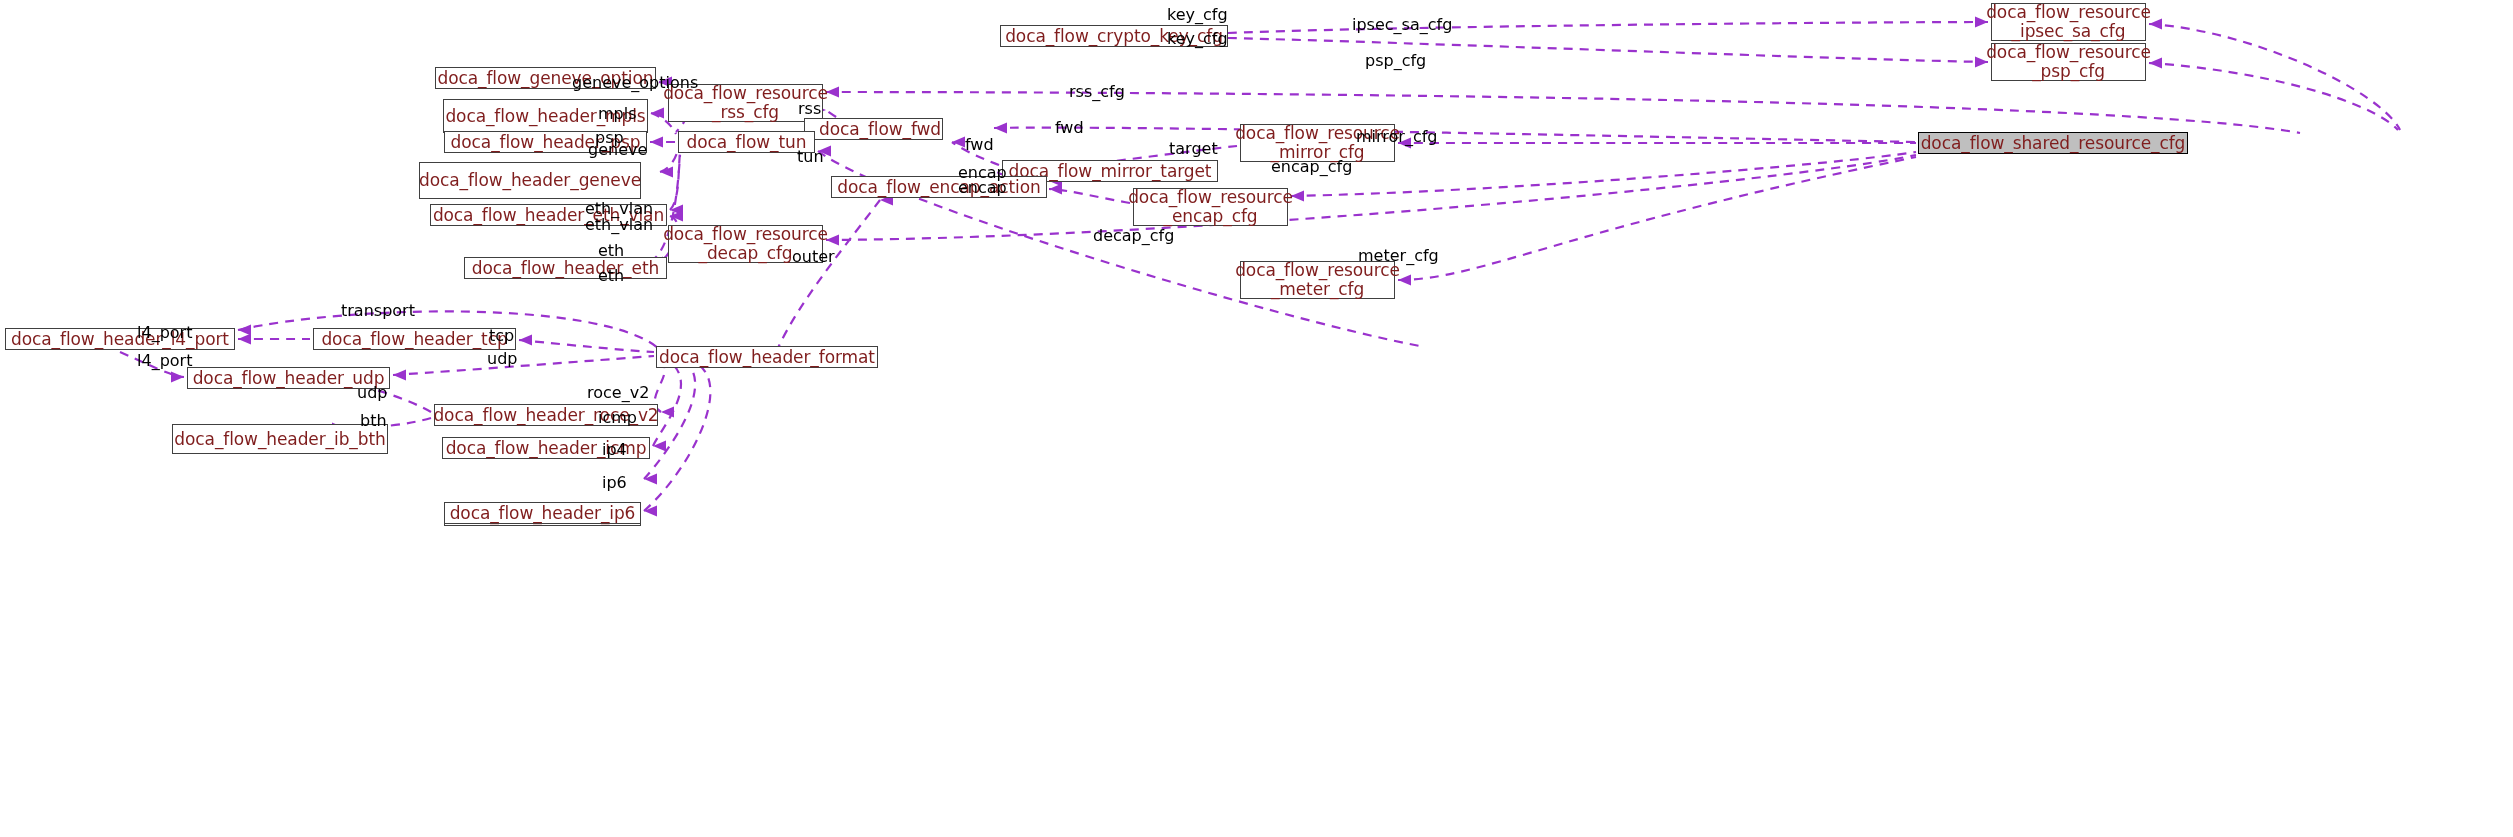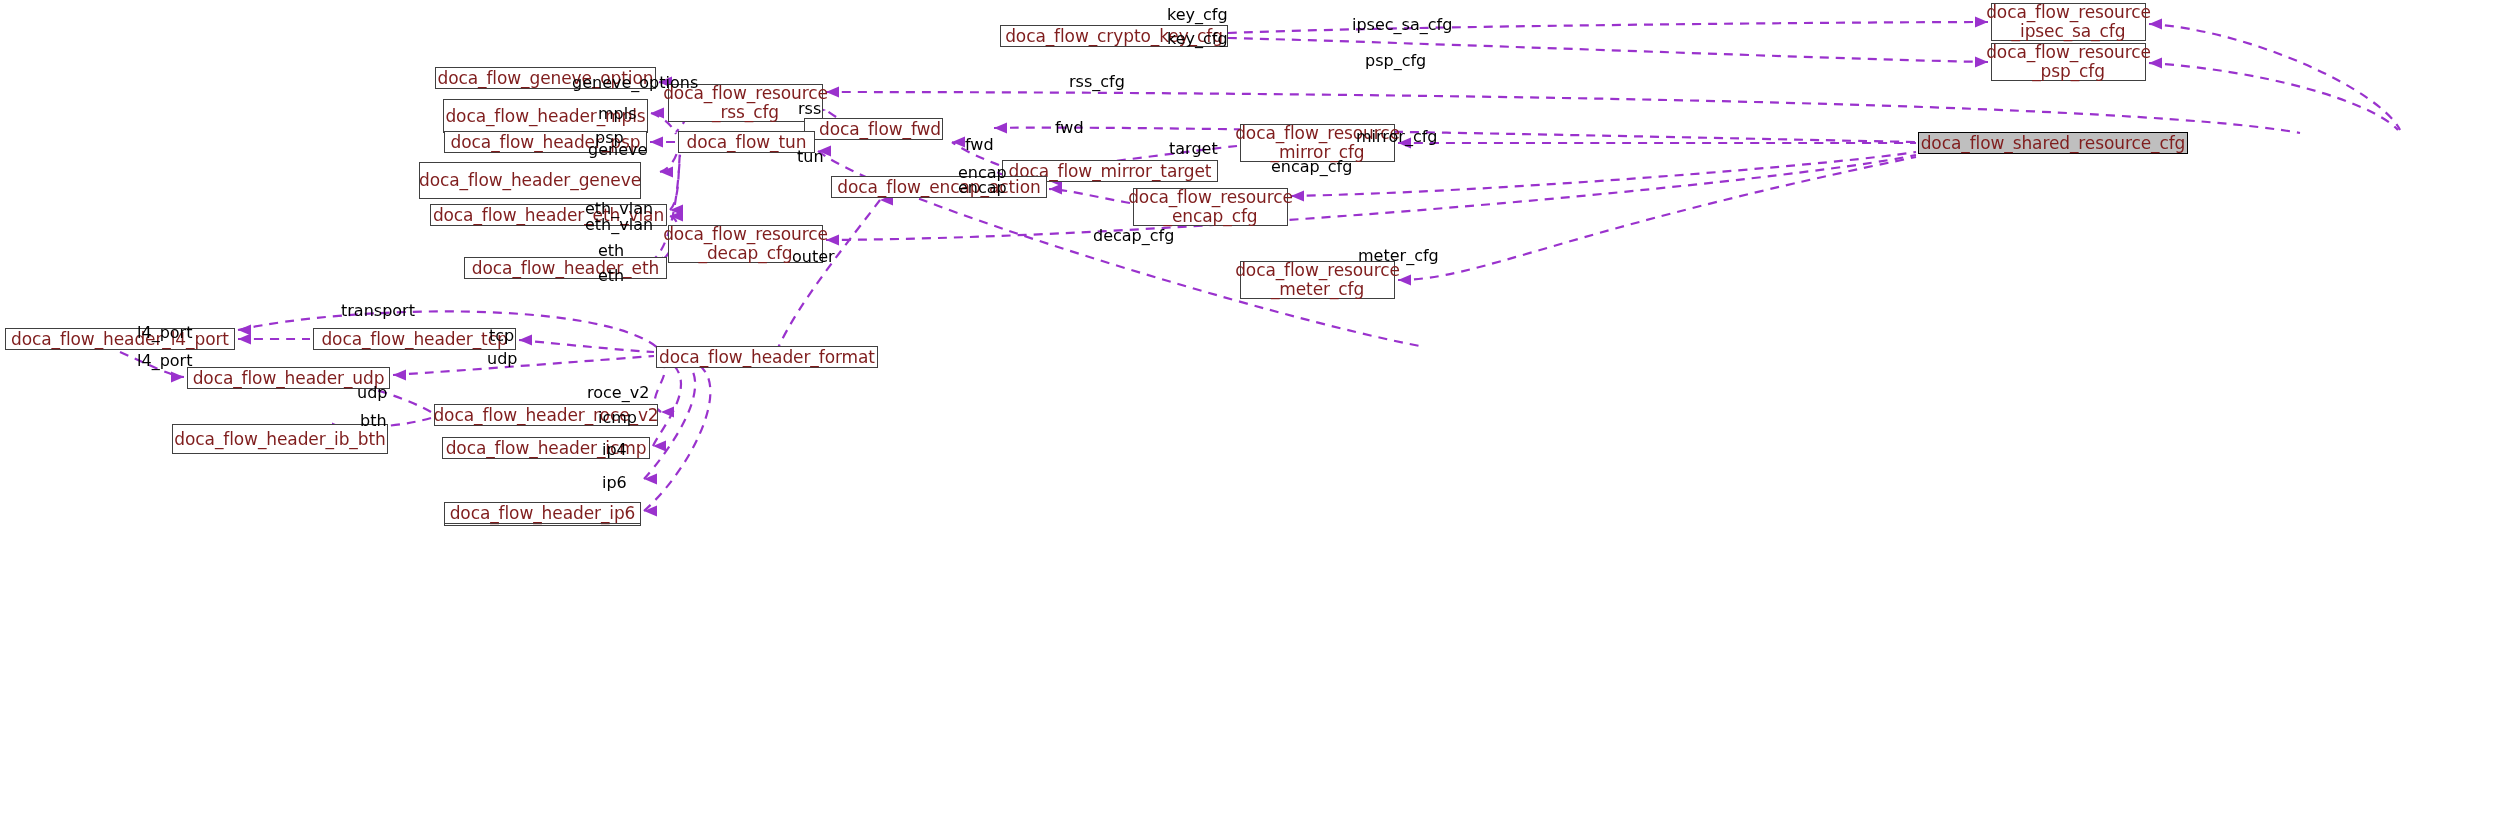--- a/index.html
+++ b/index.html
@@ -217,21 +217,21 @@
       <div class="node" style="left: 442px; top: 437px; width: 208px; height: 22px;">doca_flow_header_icmp</div>
       <div class="node" style="left: 444px; top: 470px; width: 197px; height: 24px; margin-top: 32px;">doca_flow_header_ip4</div>
       <div class="node" style="left: 444px; top: 502px; width: 197px; height: 22px;">doca_flow_header_ip6</div>
     </div>
   <div id="labels-layer">
       <div class="edge-label" style="left: 1167px; top: 7px;">key_cfg</div>
       <div class="edge-label" style="left: 1352px; top: 17px;">ipsec_sa_cfg</div>
       <div class="edge-label" style="left: 1167px; top: 31px;">key_cfg</div>
       <div class="edge-label" style="left: 1365px; top: 53px;">psp_cfg</div>
       <div class="edge-label" style="left: 572px; top: 75px;">geneve_options</div>
-      <div class="edge-label" style="left: 1069px; top: 74px; text-align: center;">rss_cfg</div>
+      <div class="edge-label" style="left: 1069px; top: 84px; text-align: center;">rss_cfg</div>
       <div class="edge-label" style="left: 598px; top: 106px;">mpls</div>
       <div class="edge-label" style="left: 798px; top: 101px;">rss</div>
       <div class="edge-label" style="left: 1055px; top: 120px;">fwd</div>
       <div class="edge-label" style="left: 1356px; top: 129px;">mirror_cfg</div>
       <div class="edge-label" style="left: 595px; top: 130px;">psp</div>
       <div class="edge-label" style="left: 588px; top: 142px;">geneve</div>
       <div class="edge-label" style="left: 965px; top: 137px;">fwd</div>
       <div class="edge-label" style="left: 1169px; top: 141px;">target</div>
       <div class="edge-label" style="left: 797px; top: 149px;">tun</div>
       <div class="edge-label" style="left: 1271px; top: 159px;">encap_cfg</div>

